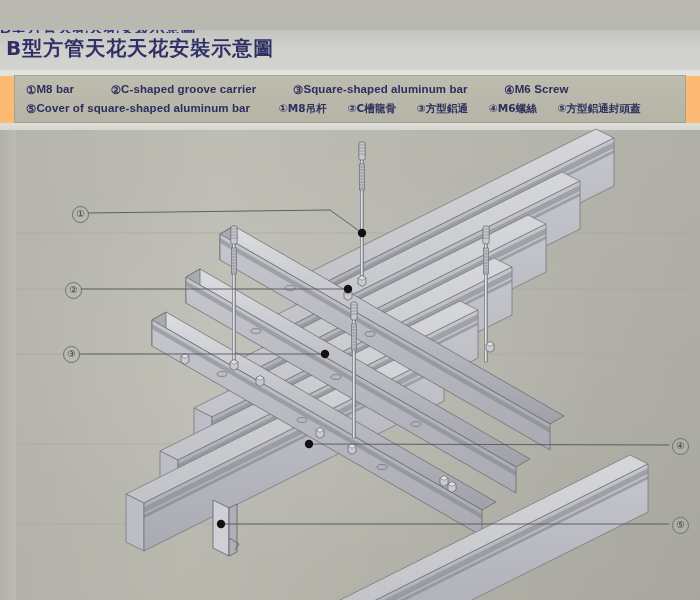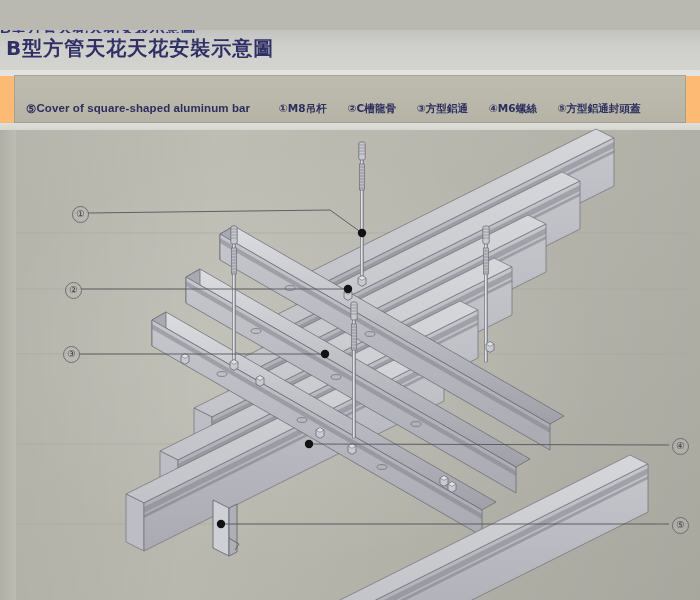--- a/index.html
+++ b/index.html
@@ -86,20 +86,29 @@
 
 <div id="page">
 
   <div class="paper-top"></div>
   <div class="title-cut">B型方管天花天花安裝示意圖</div>
   <div class="title-cn">B型方管天花天花安裝示意圖</div>
   <div class="sep-white"></div>
 
   <div class="legend">
 
+    <div class="legend-row r1">
+      <span class="lg en">①</span><span class="lg en">M8 bar</span>
+      <span class="gap-l"></span>
+      <span class="lg en">②</span><span class="lg en">C-shaped groove carrier</span>
+      <span class="gap-l"></span>
+      <span class="lg en">③</span><span class="lg en">Square-shaped aluminum bar</span>
+      <span class="gap-l"></span>
+      <span class="lg en">④</span><span class="lg en">M6 Screw</span>
+    </div>
 
     <div class="legend-row r2">
       <span class="lg en">⑤</span><span class="lg en">Cover of square-shaped aluminum bar</span>
       <span class="gap-m"></span>
       <span class="lg cn">①</span><span class="lg cn">M8吊杆</span>
       <span class="gap-s"></span>
       <span class="lg cn">②</span><span class="lg cn">C槽龍骨</span>
       <span class="gap-s"></span>
       <span class="lg cn">③</span><span class="lg cn">方型鋁通</span>
       <span class="gap-s"></span>

